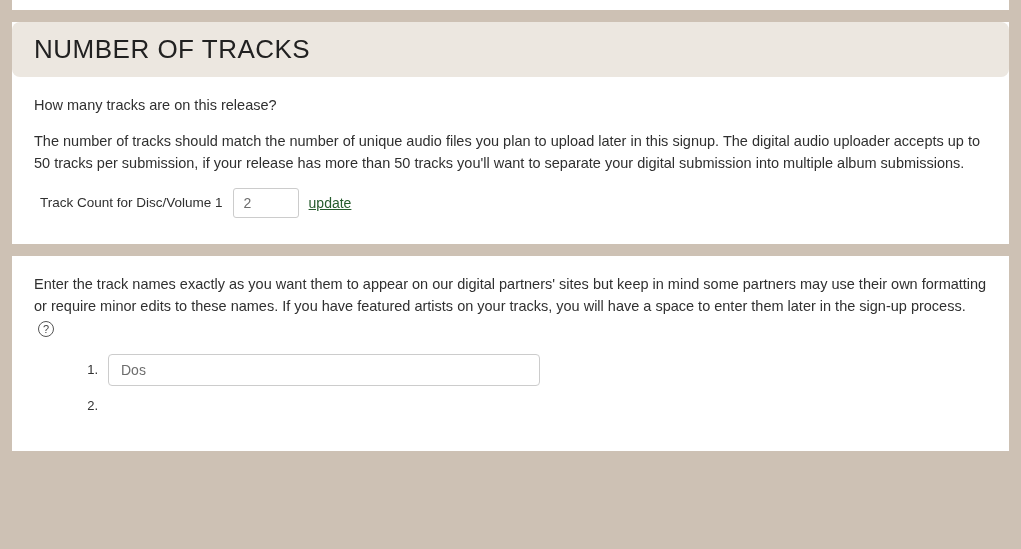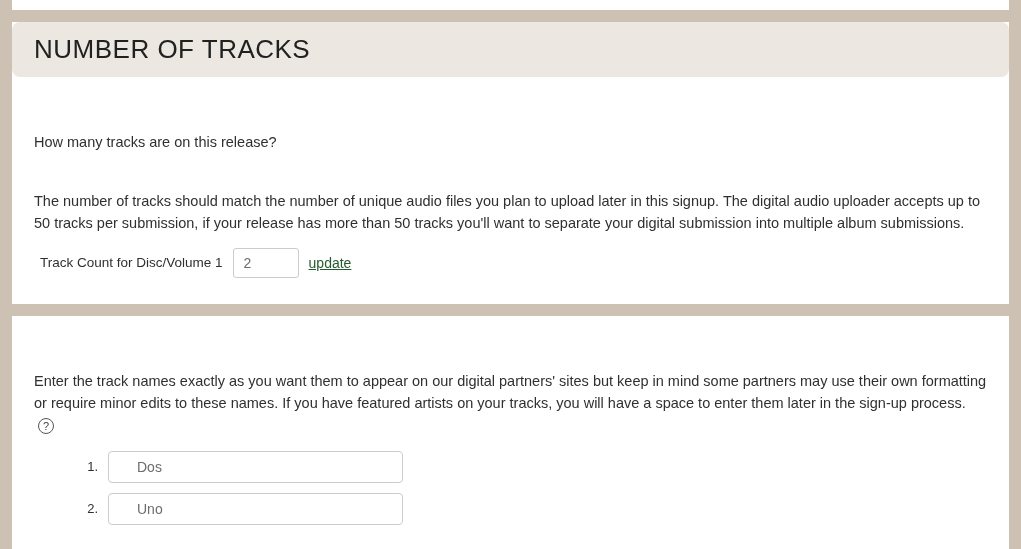--- a/index.html
+++ b/index.html
@@ -34,21 +34,21 @@
       color: #212121;
       text-transform: uppercase;
     }
     .card-body {
       background: #fff;
       padding: 18px 22px 26px 22px;
       font-size: 14.5px;
       line-height: 1.5;
       color: #303030;
     }
-    .card-body p { margin-bottom: 14px; margin-top: 37px; }
+    .card-body p { margin-bottom: 14px; }
     .field-row {
       display: flex;
       align-items: center;
       gap: 10px;
       margin-top: 12px;
       margin-left: 6px;
     }
     .field-label {
       font-size: 13.5px;
     }
@@ -76,22 +76,22 @@
       align-items: center;
       gap: 10px;
       margin-bottom: 10px;
     }
     .track-num {
       width: 24px;
       text-align: right;
       font-size: 13px;
     }
     input[type="text"].track-title {
-      width: 295px;
-      padding: 7px 28px;
+      width: 432px;
+      padding: 7px 12px;
       border: 1px solid #ccc;
       border-radius: 4px;
       font-size: 14px;
       color: #6d6d6d;
     }
     .help-circle {
       display: inline-flex;
       width: 16px;
       height: 16px;
       border: 1.5px solid #555;
@@ -134,19 +134,18 @@
         <span>Enter the track names exactly as you want them to appear on our digital partners' sites but keep in mind some partners may use their own formatting or require minor edits to these names. If you have featured artists on your tracks, you will have a space to enter them later in the sign-up process.</span>
         <span class="help-circle">?</span>
       </p>
       <div class="track-list">
         <div class="track-row">
           <span class="track-num">1.</span>
           <input type="text" class="track-title" value="Dos" style="">
         </div>
         <div class="track-row">
           <span class="track-num">2.</span>
-          <input type="text" class="track-title" value="Uno" style="">
         </div>
       </div>
     </div>
   </div>
 
 </div>
 
 </body></html>

